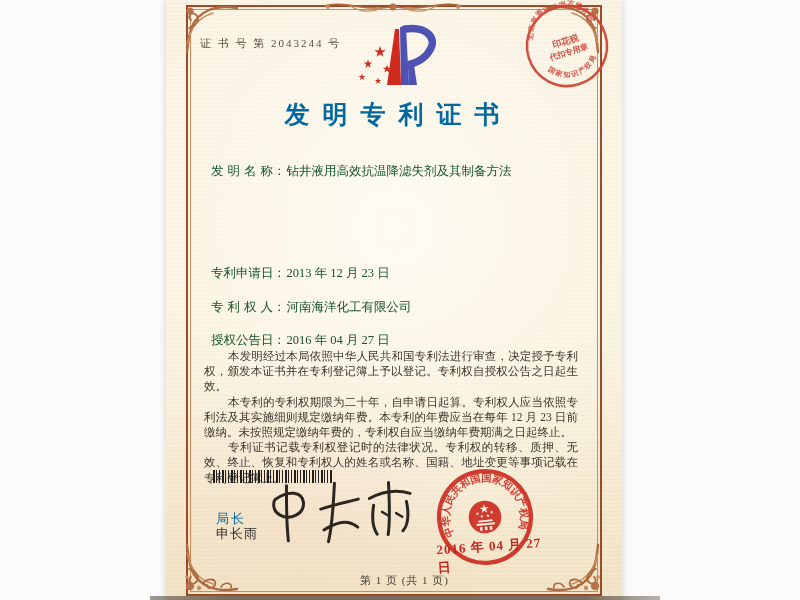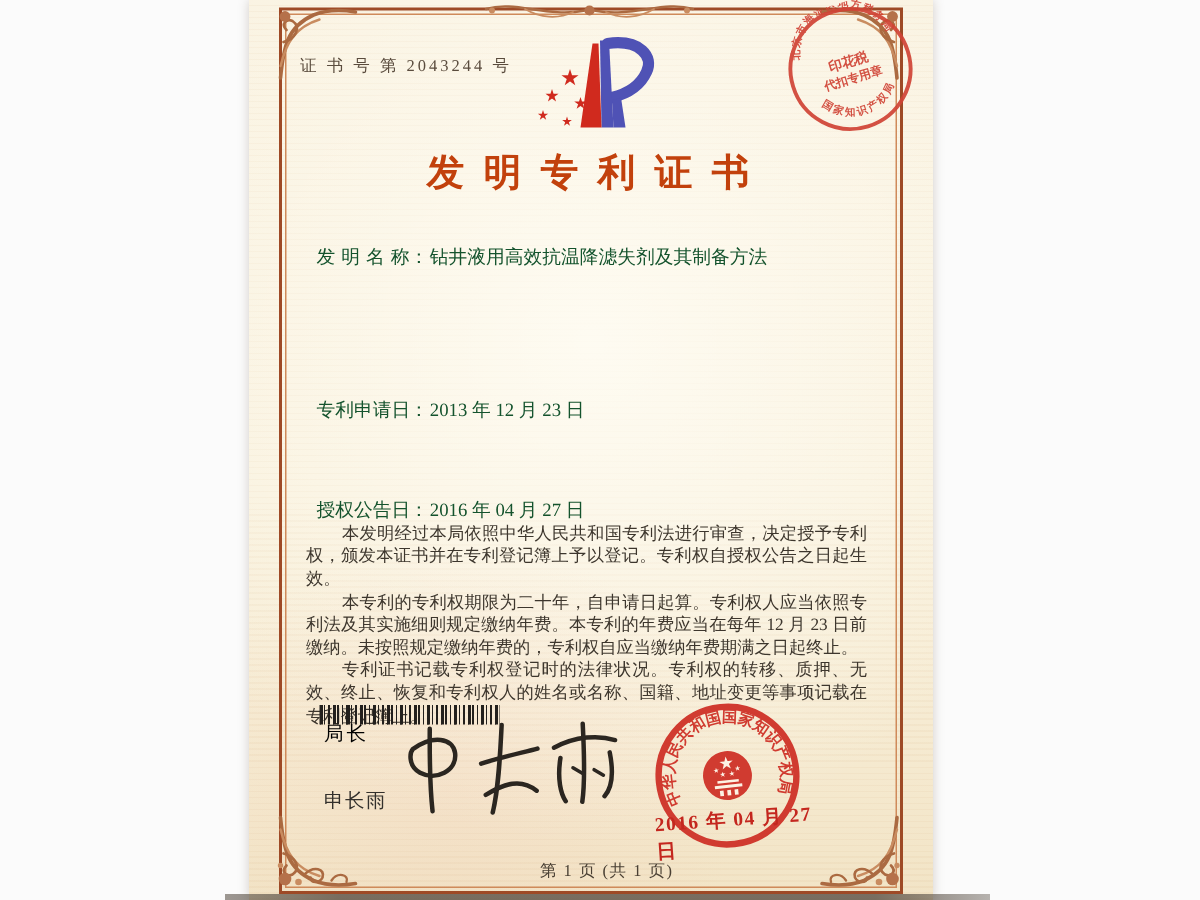--- a/index.html
+++ b/index.html
@@ -50,21 +50,21 @@
   }
   .logo{position:absolute;left:351px;top:23px;width:92px;height:70px;}
 
   .tax-stamp{
     position:absolute;left:521px;top:2px;width:92px;height:88px;
     transform:rotate(-17deg);opacity:.92;
   }
 
   .title{
     position:absolute;left:186px;top:98px;width:412px;
-    text-align:center;font-size:25px;font-weight:600;color:#c2410c;
+    text-align:center;font-size:25px;font-weight:600;color:#0369a1;
     letter-spacing:13px;text-indent:13px;
   }
 
   
   .field-row{
     position:absolute;left:211px;width:380px;
     font-size:12.5px;color:#14532d;white-space:nowrap;
   }
   .field-label{
     display:inline-block;width:62px;text-align:justify;text-align-last:justify;
@@ -82,21 +82,21 @@
   }
   .body-text p{margin:0;text-indent:24px;}
 
   
   .barcode{
     position:absolute;left:213px;top:470px;width:120px;height:13px;
     background:
       repeating-linear-gradient(90deg,#23201d 0 1px,transparent 1px 3px),
       repeating-linear-gradient(90deg,#23201d 0 2px,transparent 2px 9px);
   }
-  .director-title{position:absolute;left:216px;top:480px;font-size:13px;color:#000000;letter-spacing:2px;}
+  .director-title{position:absolute;left:216px;top:510px;font-size:13px;color:#0369a1;letter-spacing:2px;}
   .director-name{position:absolute;left:216px;top:525px;font-size:13px;color:#33302c;letter-spacing:1px;text-align:center;}
   .signature{position:absolute;left:266px;top:478px;width:150px;height:70px;transform:rotate(-3deg);}
 
   .office-seal{position:absolute;left:434px;top:464px;width:102px;height:106px;transform:rotate(-6deg);opacity:.95;}
   .seal-date{
     position:absolute;left:437px;top:537px;width:120px;
     font-size:13px;font-weight:bold;color:#c4271f;letter-spacing:1px;
     transform:rotate(-4deg);
   }
 
@@ -205,20 +205,23 @@
     </svg>
   </div>
 
   <div class="title">发明专利证书</div>
 
   <div class="field-row row-0">
     <span class="field-label">发明名称</span><span class="field-colon">：</span><span class="field-value">钻井液用高效抗温降滤失剂及其制备方法</span>
   </div>
   <div class="field-row row-3">
     <span class="field-label">专利申请日</span><span class="field-colon">：</span><span class="field-value">2013 年 12 月 23 日</span>
+  </div>
+  <div class="field-row row-4">
+    <span class="field-label">专利权人</span><span class="field-colon">：</span><span class="field-value">河南海洋化工有限公司</span>
   </div>
   <div class="field-row row-5">
     <span class="field-label">授权公告日</span><span class="field-colon">：</span><span class="field-value">2016 年 04 月 27 日</span>
   </div>
 
   <div class="body-text">
     <p>本发明经过本局依照中华人民共和国专利法进行审查，决定授予专利权，颁发本证书并在专利登记簿上予以登记。专利权自授权公告之日起生效。</p>
     <p>本专利的专利权期限为二十年，自申请日起算。专利权人应当依照专利法及其实施细则规定缴纳年费。本专利的年费应当在每年 12 月 23 日前缴纳。未按照规定缴纳年费的，专利权自应当缴纳年费期满之日起终止。</p>
     <p>专利证书记载专利权登记时的法律状况。专利权的转移、质押、无效、终止、恢复和专利权人的姓名或名称、国籍、地址变更等事项记载在专利登记簿上。</p>
   </div>

